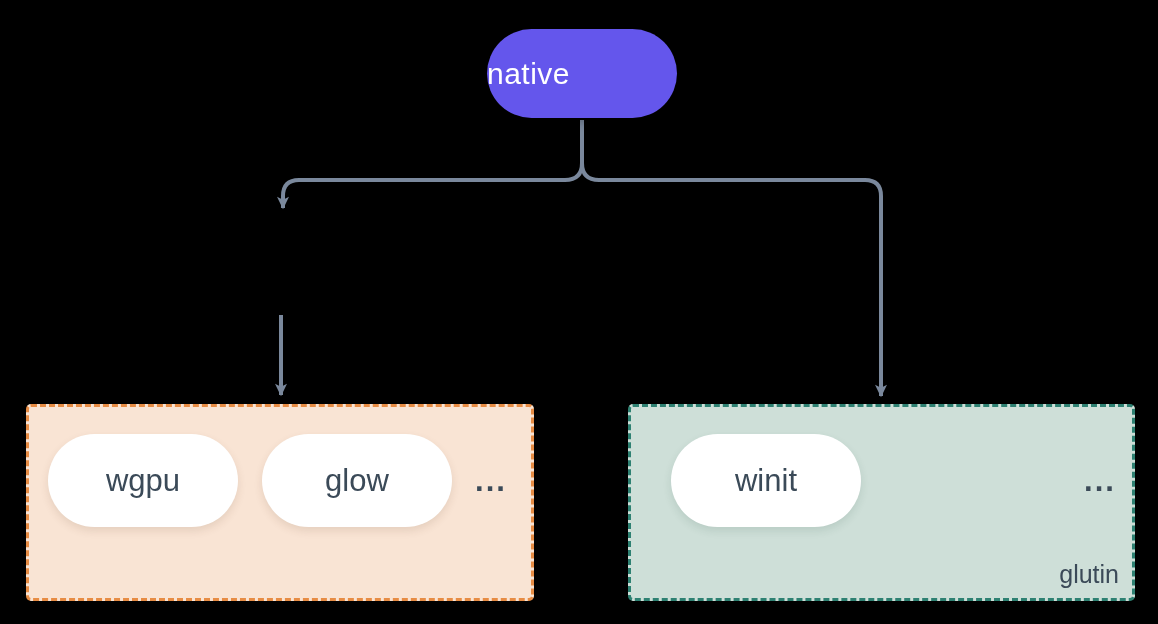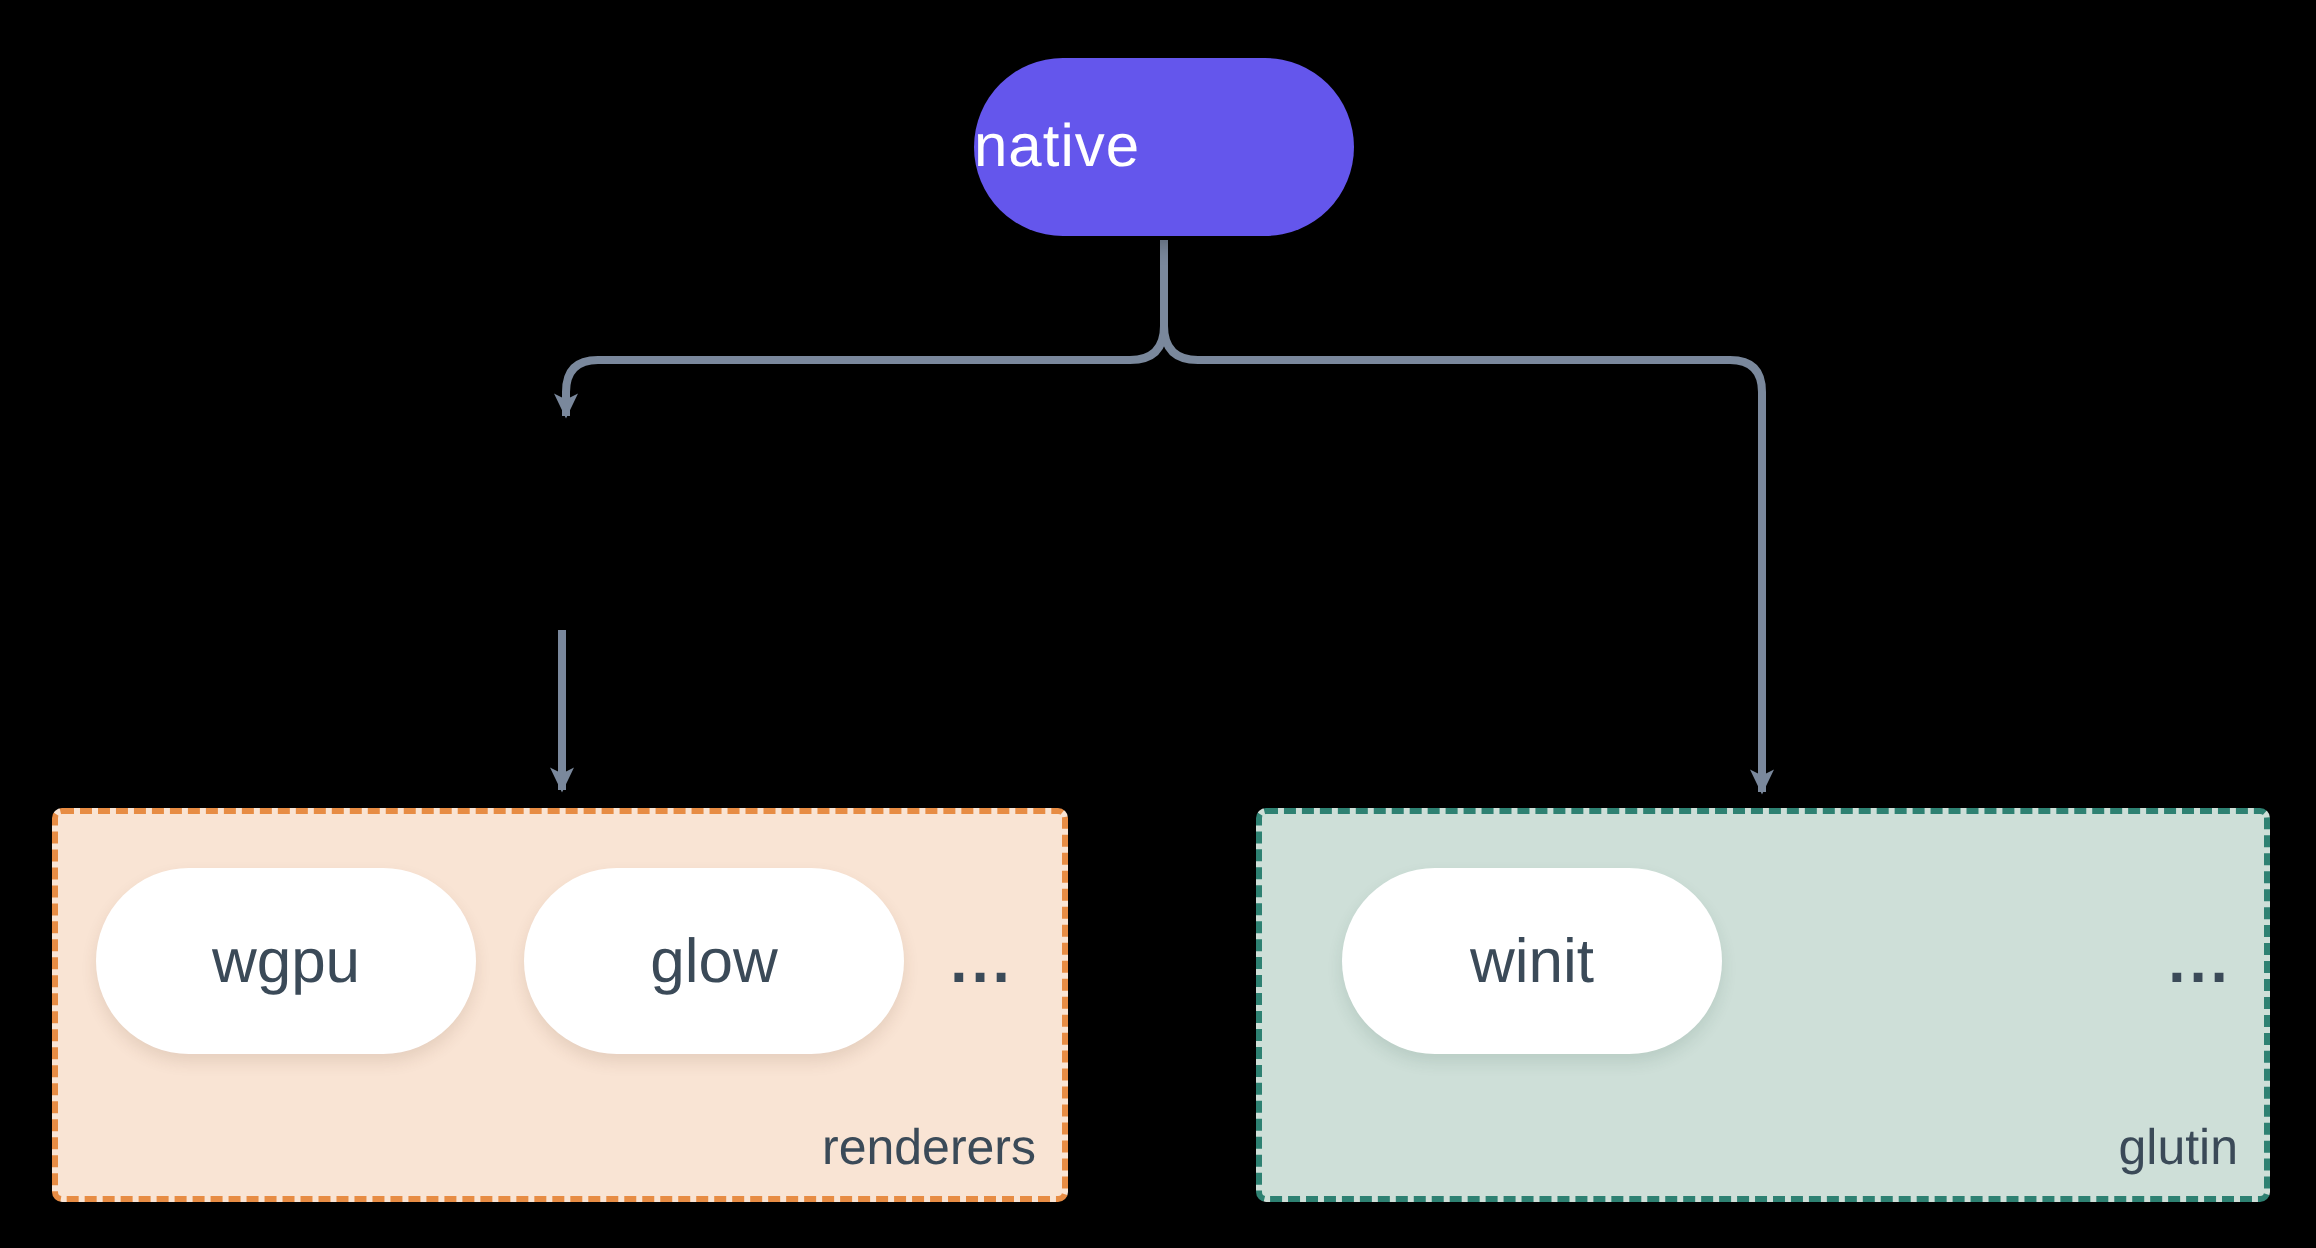--- a/index.html
+++ b/index.html
@@ -144,21 +144,20 @@
 
 
   <div class="group group-renderers">
     <div class="pill pill-1">
       <span>wgpu</span>
     </div>
     <div class="pill pill-2">
       <span>glow</span>
     </div>
     <div class="ellipsis">...</div>
-    <div class="group-label">renderers</div>
   </div>
 
   <div class="group group-shells">
     <div class="pill pill-1">
       <span>winit</span>
     </div>
     <div class="ellipsis">...</div>
     <div class="group-label">glutin</div>
   </div>
 

